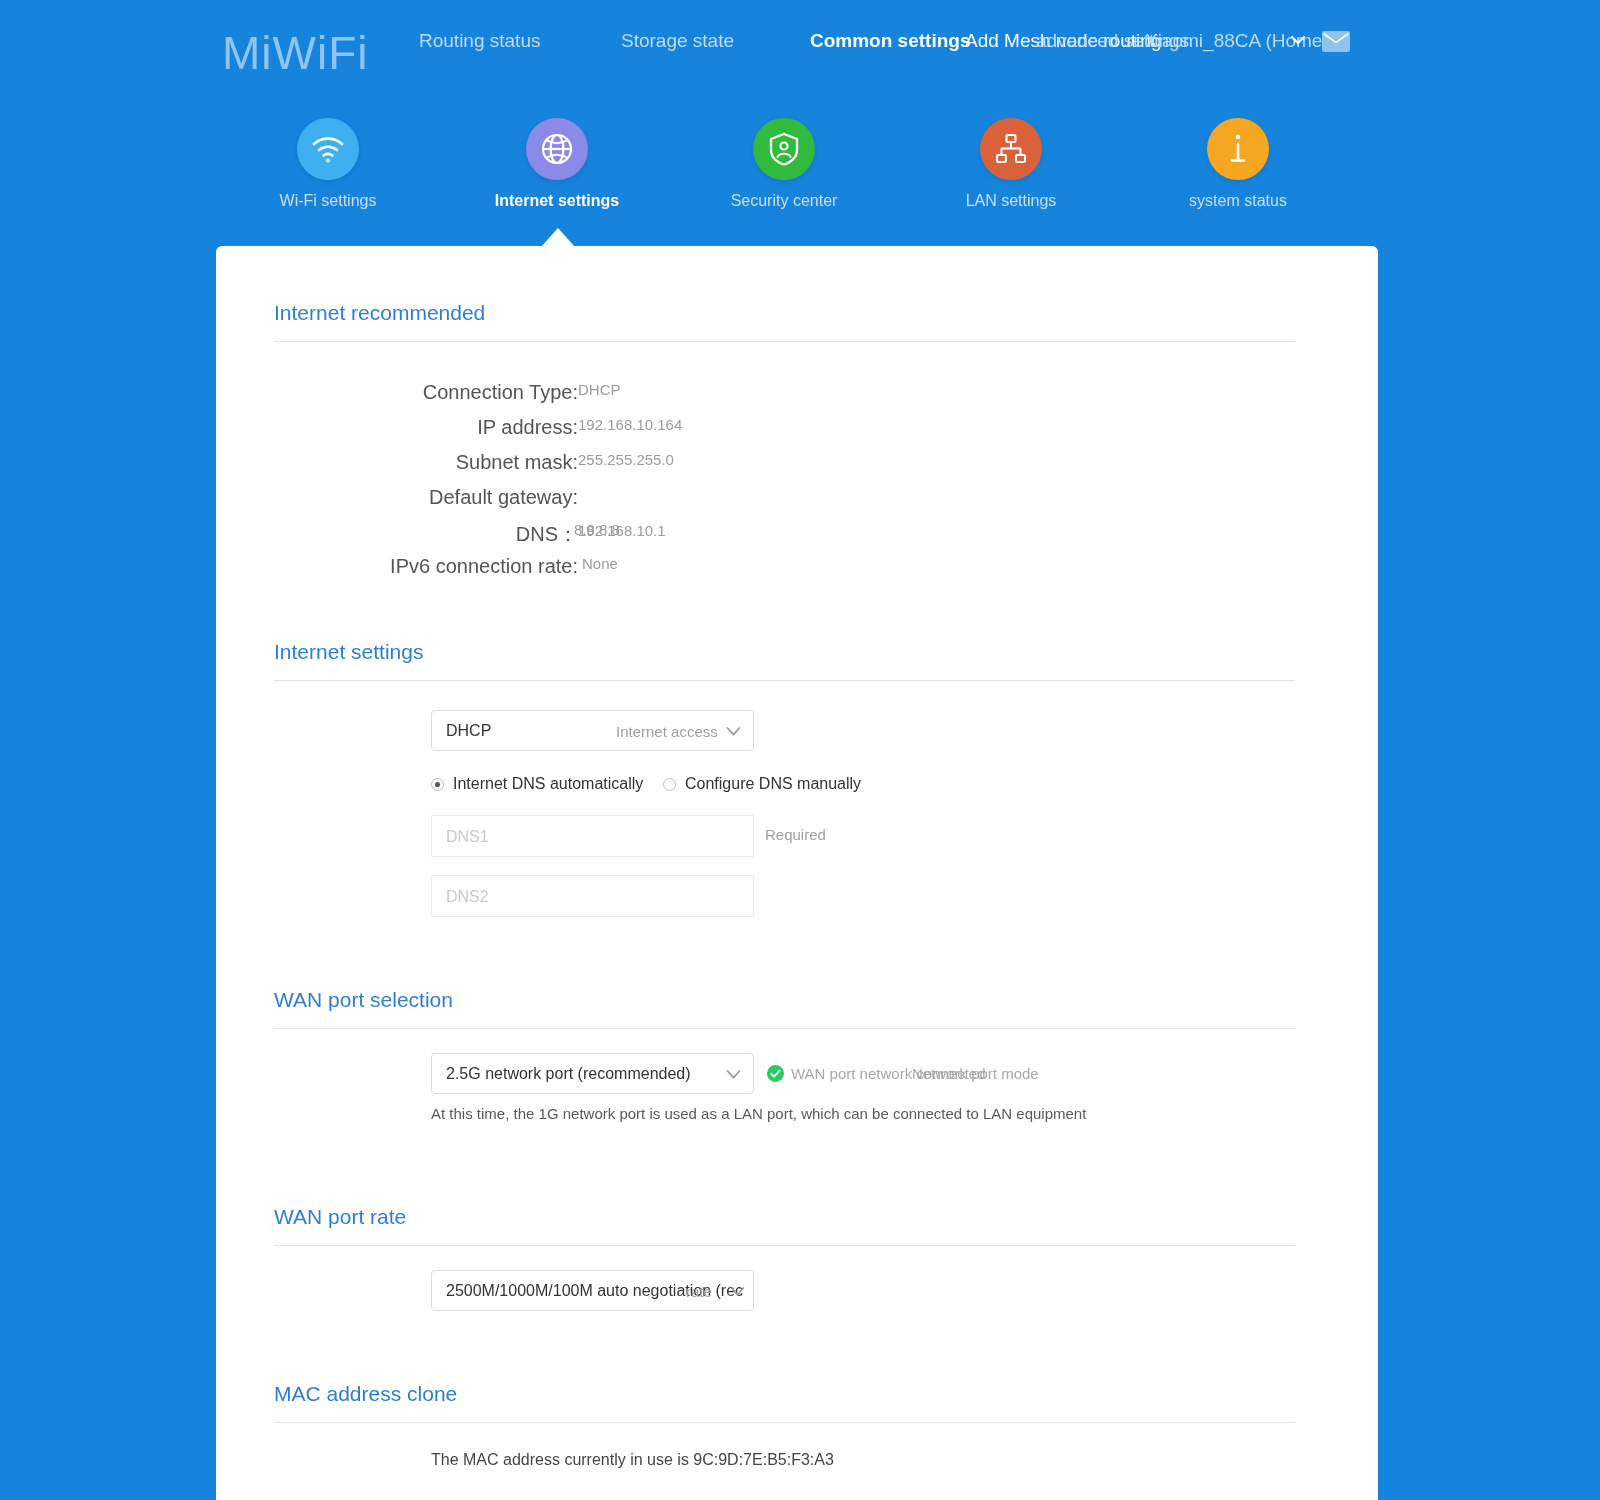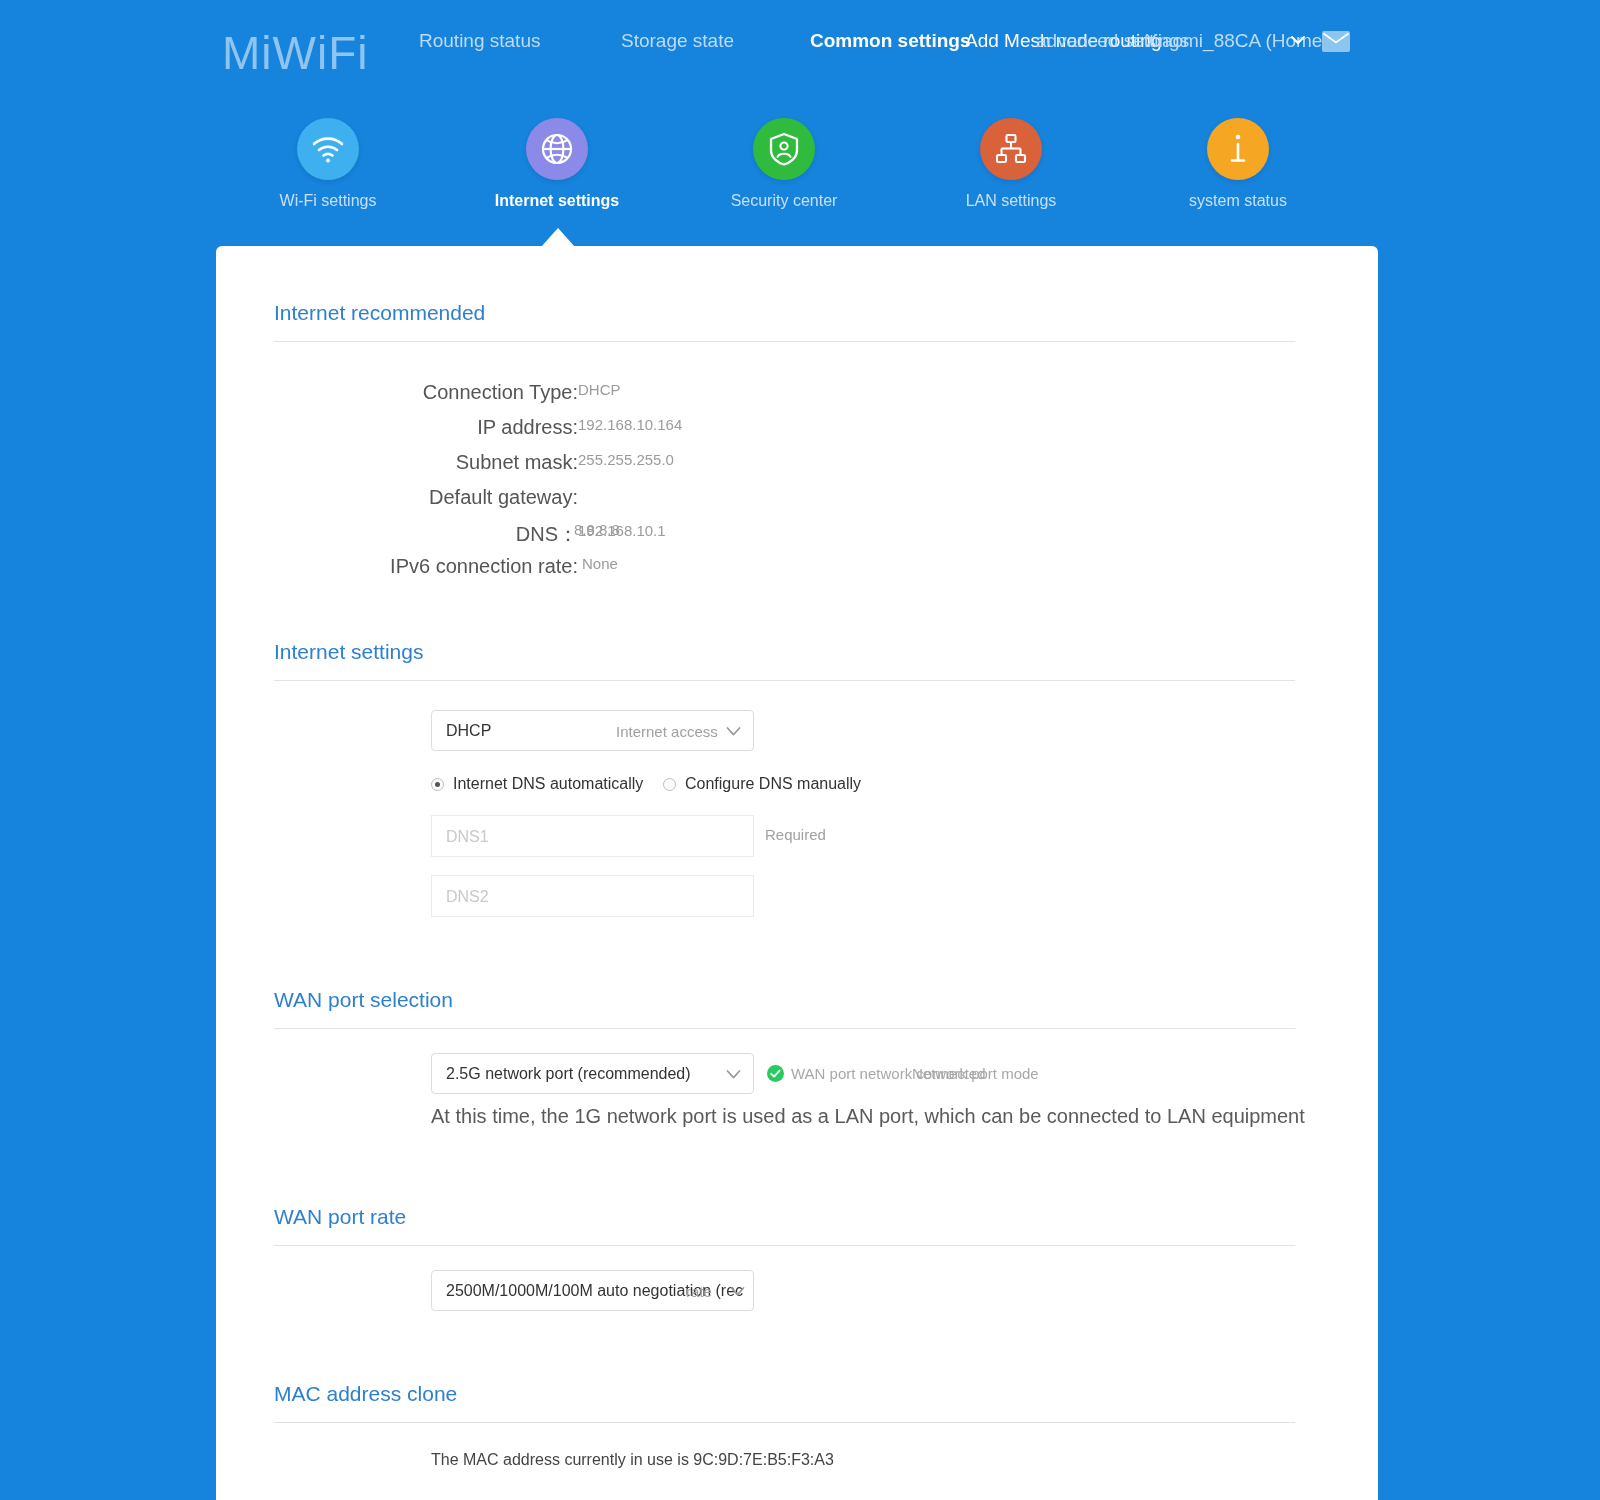--- a/index.html
+++ b/index.html
@@ -232,21 +232,21 @@
     justify-content: center;
   }
   .status-text {
     position: absolute;
     font-size: 15px;
     color: #a8a8a8;
     white-space: nowrap;
   }
   .helper-text {
     position: absolute;
-    font-size: 20px;
+    font-size: 15px;
     color: #5a5a5a;
     white-space: nowrap;
   }
   .body-text {
     position: absolute;
     font-size: 16px;
     color: #444444;
     white-space: nowrap;
   }
 </style>

